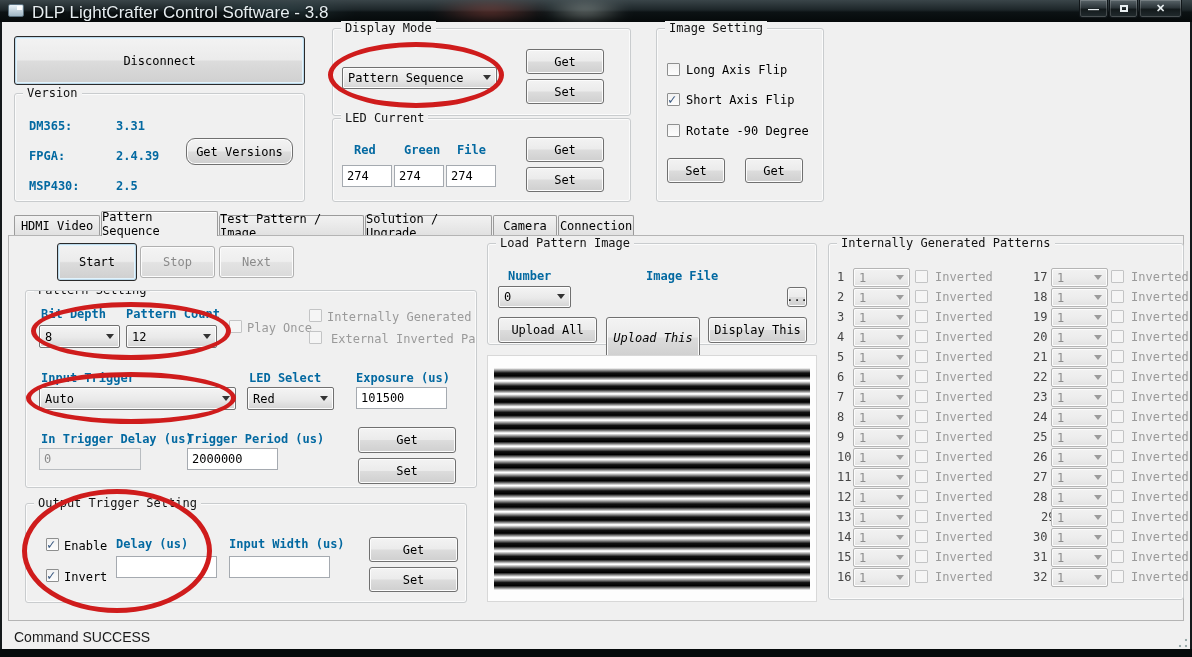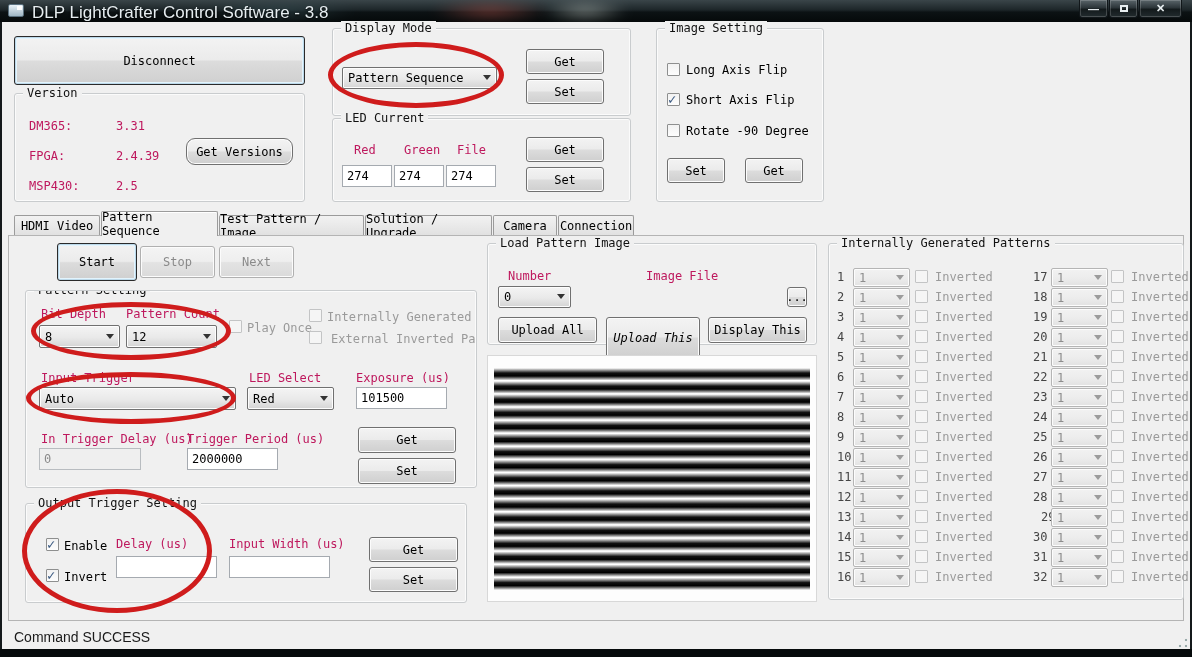--- a/index.html
+++ b/index.html
@@ -64,21 +64,21 @@
     font-size:12px; padding:2px 4px; color:#000; }
   .tfield.disabled { background:#efefef; color:#8b8b8b; border-color:#b8bcc0; }
 
   .cb { position:absolute; width:13px; height:13px; border:1px solid #8e8f8f; border-radius:1px;
     background:linear-gradient(#f2f2f2,#fdfdfd); }
   .cb.checked::after { content:"✓"; position:absolute; left:0px; top:-3px; font-size:14px;
     font-weight:bold; color:#3b5a82; }
   .cb.disabled { border-color:#c3c4c5; background:#f5f5f5; }
   .cb-label { position:absolute; font-size:12px; white-space:nowrap; }
   .cb-label.dim { color:#9a9a9a; }
-  .flabel { position:absolute; font-size:12px; white-space:nowrap; color:#be185d; }
+  .flabel { position:absolute; font-size:12px; white-space:nowrap; color:#0369a1;font-weight:bold; }
 
   
   .tab { position:absolute; top:215px; height:21px; border:1px solid #9b9b9b; border-bottom:none;
     border-radius:2px 2px 0 0; background:linear-gradient(#f2f2f2,#e0e0e0);
     display:flex; align-items:center; justify-content:center; font-size:12px; }
   .tab.active { top:211px; height:25px; background:#f0f0f0; z-index:5;
     box-shadow:inset 0 1px 0 #fff; }
   #tab-panel { position:absolute; left:8px; top:235px; width:1176px; height:386px;
     border:1px solid #b4b4b4; background:#f0f0f0; z-index:1; }
 

